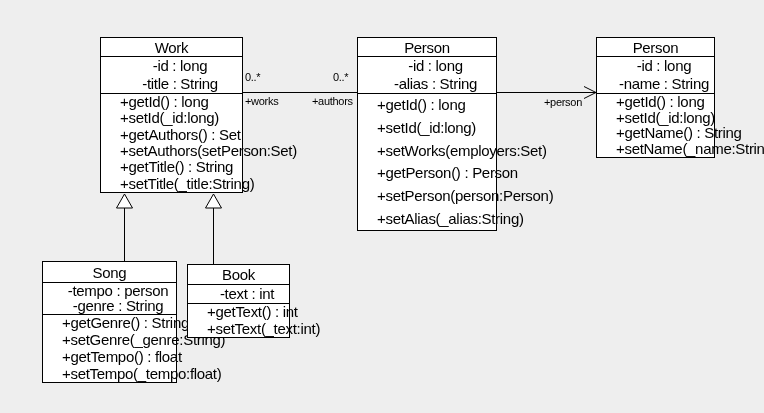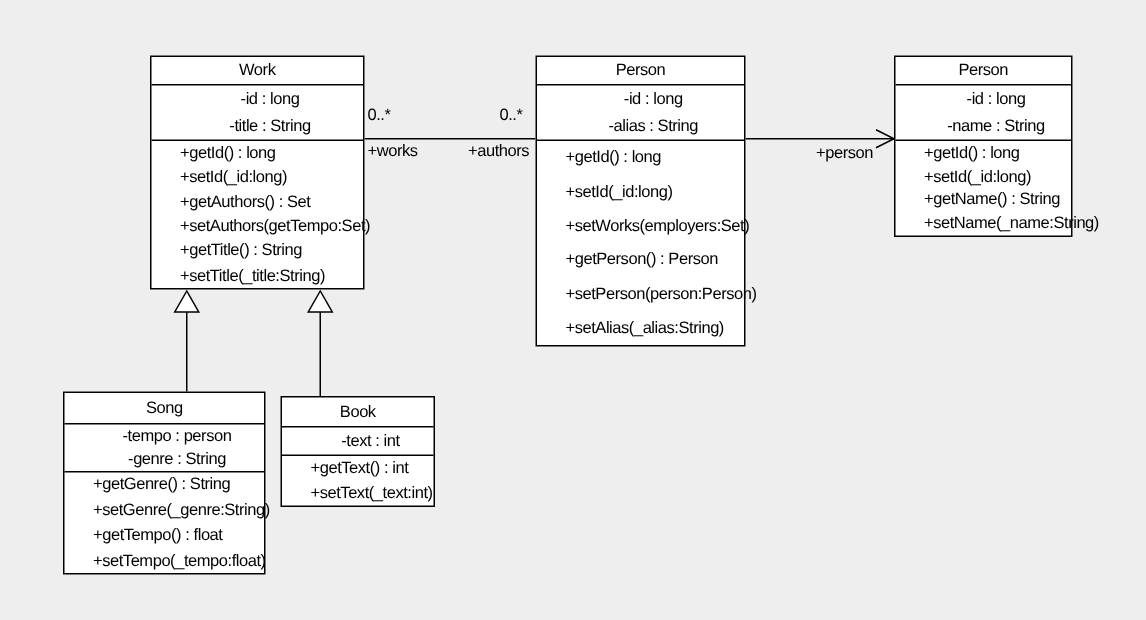--- a/index.html
+++ b/index.html
@@ -12,21 +12,21 @@
   }
   #canvas{position:absolute;left:0;top:0;width:764px;height:413px;}
   svg.edges{position:absolute;left:0;top:0;pointer-events:none;}
   .uml-class{
     position:absolute;
     background:#ffffff;
     border:1px solid #000;
     box-sizing:border-box;
     display:flex;
     flex-direction:column;
-    font-size:11px;
+    font-size:15px;
     letter-spacing:-0.3px;
     color:#000;
   }
   .uml-title{
     border-bottom:1px solid #000;
     text-align:center;
     display:flex;align-items:center;justify-content:center;
     box-sizing:border-box;
     flex:0 0 auto;
   }
@@ -78,21 +78,21 @@
   <div class="uml-class" style="left:100px;top:37px;width:143px;height:156px;">
     <div class="uml-title" style="height:19px;">Work</div>
     <div class="uml-attrs" style="height:37px;">
       <div class="uml-row">-id : long</div>
       <div class="uml-row">-title : String</div>
     </div>
     <div class="uml-methods">
       <div class="uml-row">+getId() : long</div>
       <div class="uml-row">+setId(_id:long)</div>
       <div class="uml-row">+getAuthors() : Set</div>
-      <div class="uml-row">+setAuthors(getTempo:Set)</div>
+      <div class="uml-row">+setAuthors(setPerson:Set)</div>
       <div class="uml-row">+getTitle() : String</div>
       <div class="uml-row">+setTitle(_title:String)</div>
     </div>
   </div>
 
   <div class="uml-class" style="left:357px;top:37px;width:140px;height:194px;">
     <div class="uml-title" style="height:19px;">Person</div>
     <div class="uml-attrs" style="height:37px;">
       <div class="uml-row">-id : long</div>
       <div class="uml-row">-alias : String</div>

